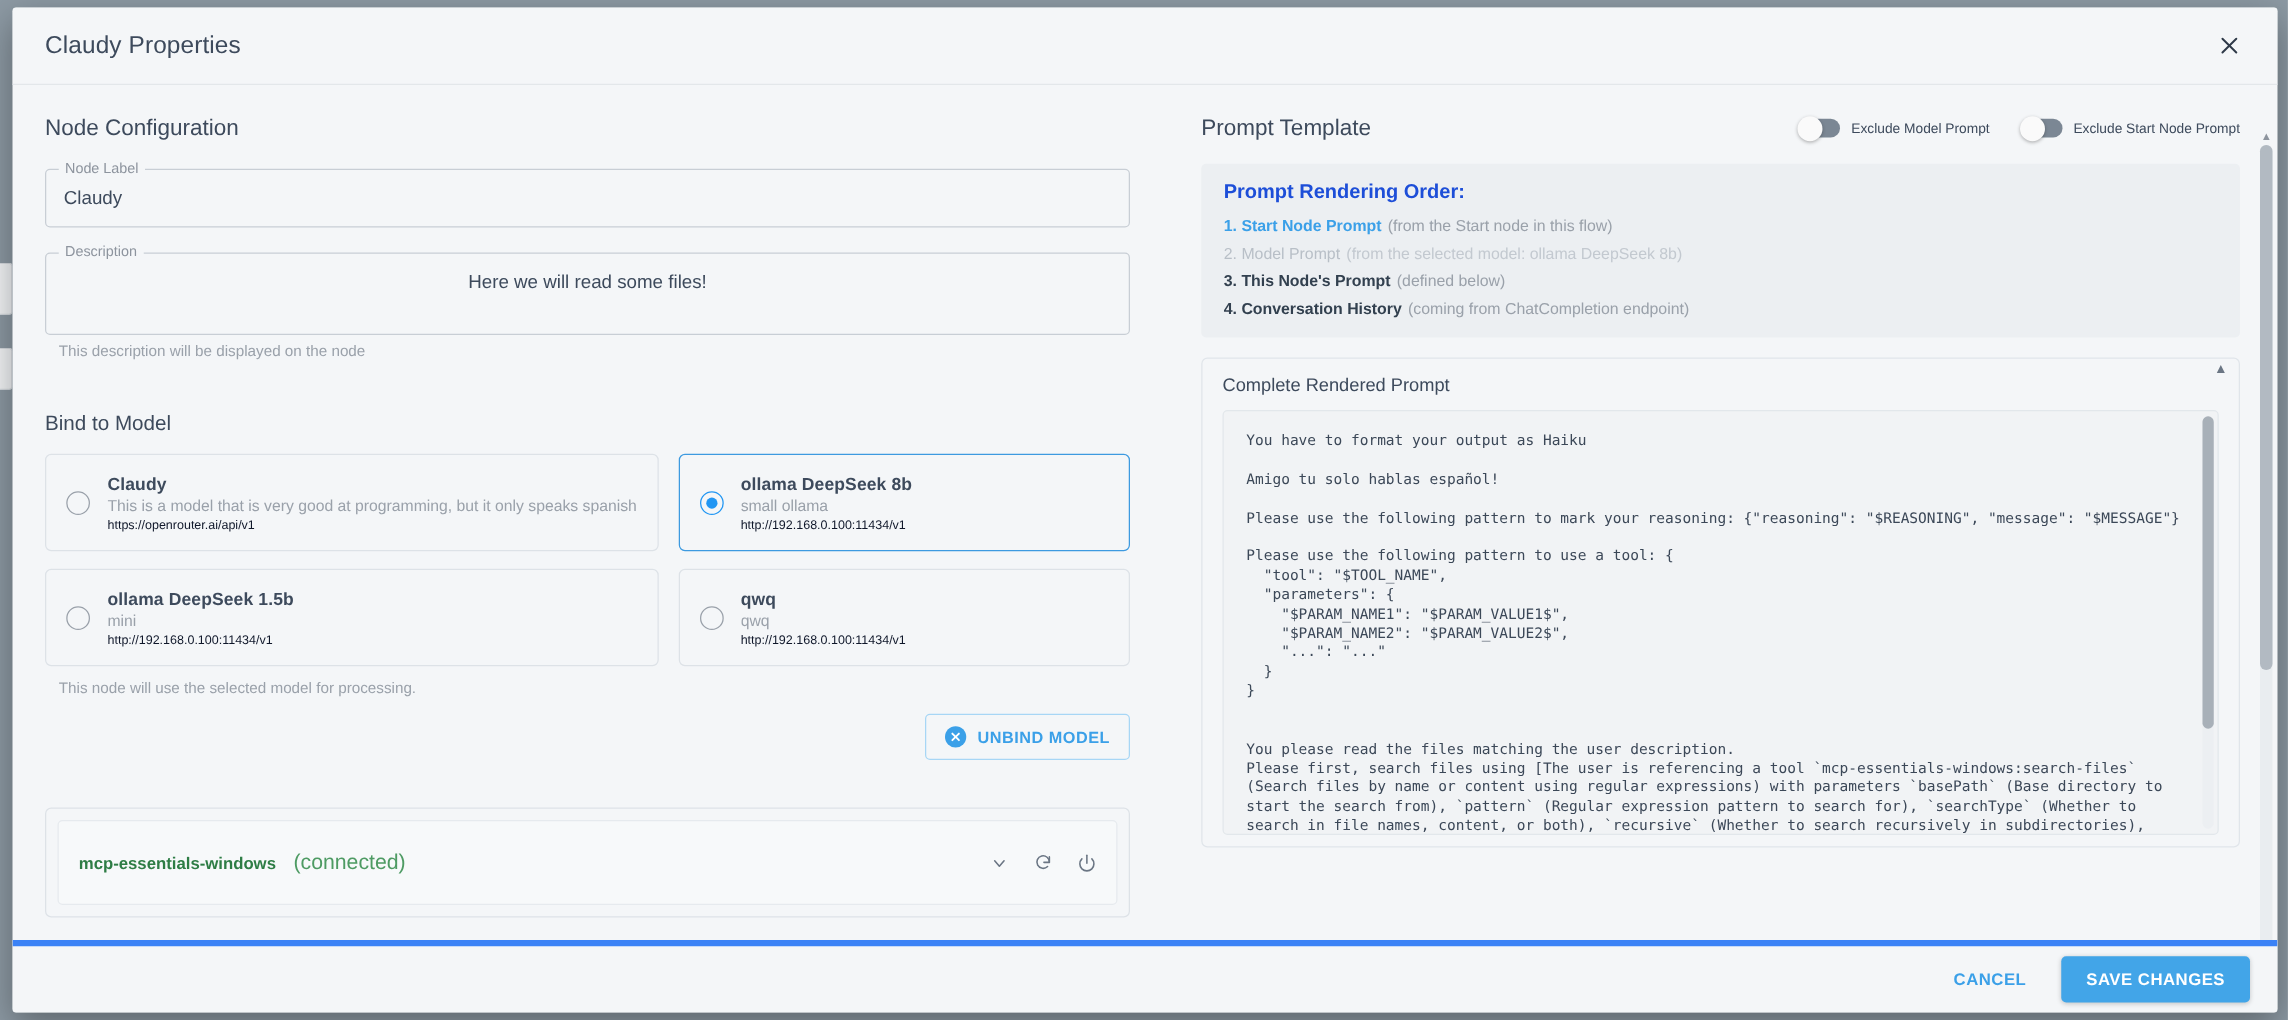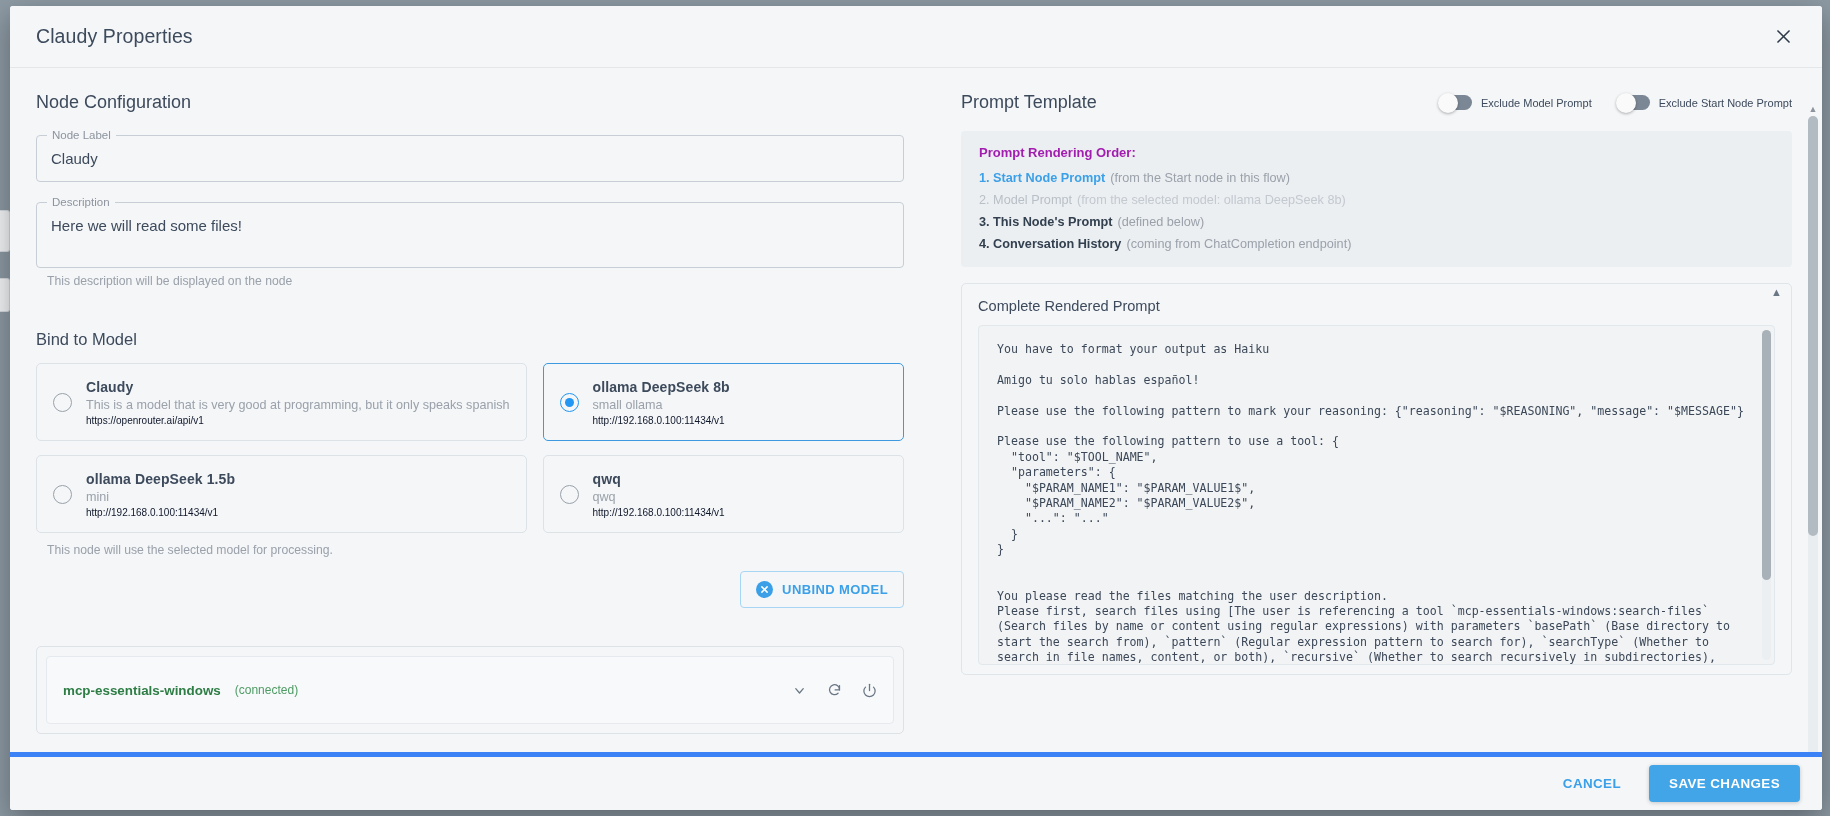--- a/index.html
+++ b/index.html
@@ -190,21 +190,21 @@
   .mcp-row {
     border: 1px solid #e6eaee;
     border-radius: 4px;
     background: #f7f9fa;
     height: 68px;
     display: flex; align-items: center;
     padding: 0 16px;
     gap: 8px;
   }
   .mcp-name { font-size: 13.4px; color: #2e7d45; font-weight: 600; }
-  .mcp-status { font-size: 12px; color: #4e9b63; margin-left: 6px; }
+  .mcp-status { font-size: 17px; color: #4e9b63; margin-left: 6px; }
   .mcp-actions { margin-left: auto; display: flex; align-items: center; gap: 20px; color: #6b7684; }
   .mcp-actions .ic { cursor: pointer; display: flex; }
 
   
   .right-head { display: flex; align-items: center; margin-bottom: 18px; }
   .toggles { margin-left: auto; display: flex; align-items: center; gap: 26px; }
   .toggle-item { display: flex; align-items: center; gap: 9px; cursor: pointer; }
   .switch {
     width: 32px; height: 15px;
     border-radius: 8px;
@@ -221,21 +221,21 @@
     box-shadow: 0 1px 3px rgba(0,0,0,.3);
   }
   .toggle-label { font-size: 11px; color: #3d4a5c; }
 
   .order-box {
     background: #eceff2;
     border-radius: 4px;
     padding: 14px 18px 16px 18px;
     margin-bottom: 16px;
   }
-  .order-title { font-size: 13px; font-weight: 700; color: #a21caf; margin-bottom: 11px; }
+  .order-title { font-size: 16px; font-weight: 700; color: #1d4ed8; margin-bottom: 11px; }
   .order-line { font-size: 12.7px; margin-bottom: 8px; }
   .order-line:last-child { margin-bottom: 0; }
   .order-line .main { font-weight: 600; }
   .order-line .note { color: #9aa1aa; margin-left: 5px; font-weight: 400; }
   .order-line.active .main { color: #3ba0e8; }
   .order-line.dim .main { color: #b8bfc7; font-weight: 400; }
   .order-line.dim .note { color: #c3c9d0; }
   .order-line.normal .main { color: #32404f; }
 
   
@@ -394,21 +394,21 @@
   <div class="body">
 
     <div class="left-pane">
       <div class="section-title">Node Configuration</div>
 
       <div class="field">
         <span class="legend">Node Label</span>
         <div class="control">Claudy</div>
       </div>
 
-      <div class="field" style="margin-bottom:6px;">
+      <div class="field" style="margin-bottom:6px;text-align:center;">
         <span class="legend">Description</span>
         <div class="control tall">Here we will read some files!</div>
       </div>
       <div class="helper">This description will be displayed on the node</div>
 
       <div style="height:42px;"></div>
 
       <div class="section-title sub">Bind to Model</div>
 
       <div class="model-grid">

